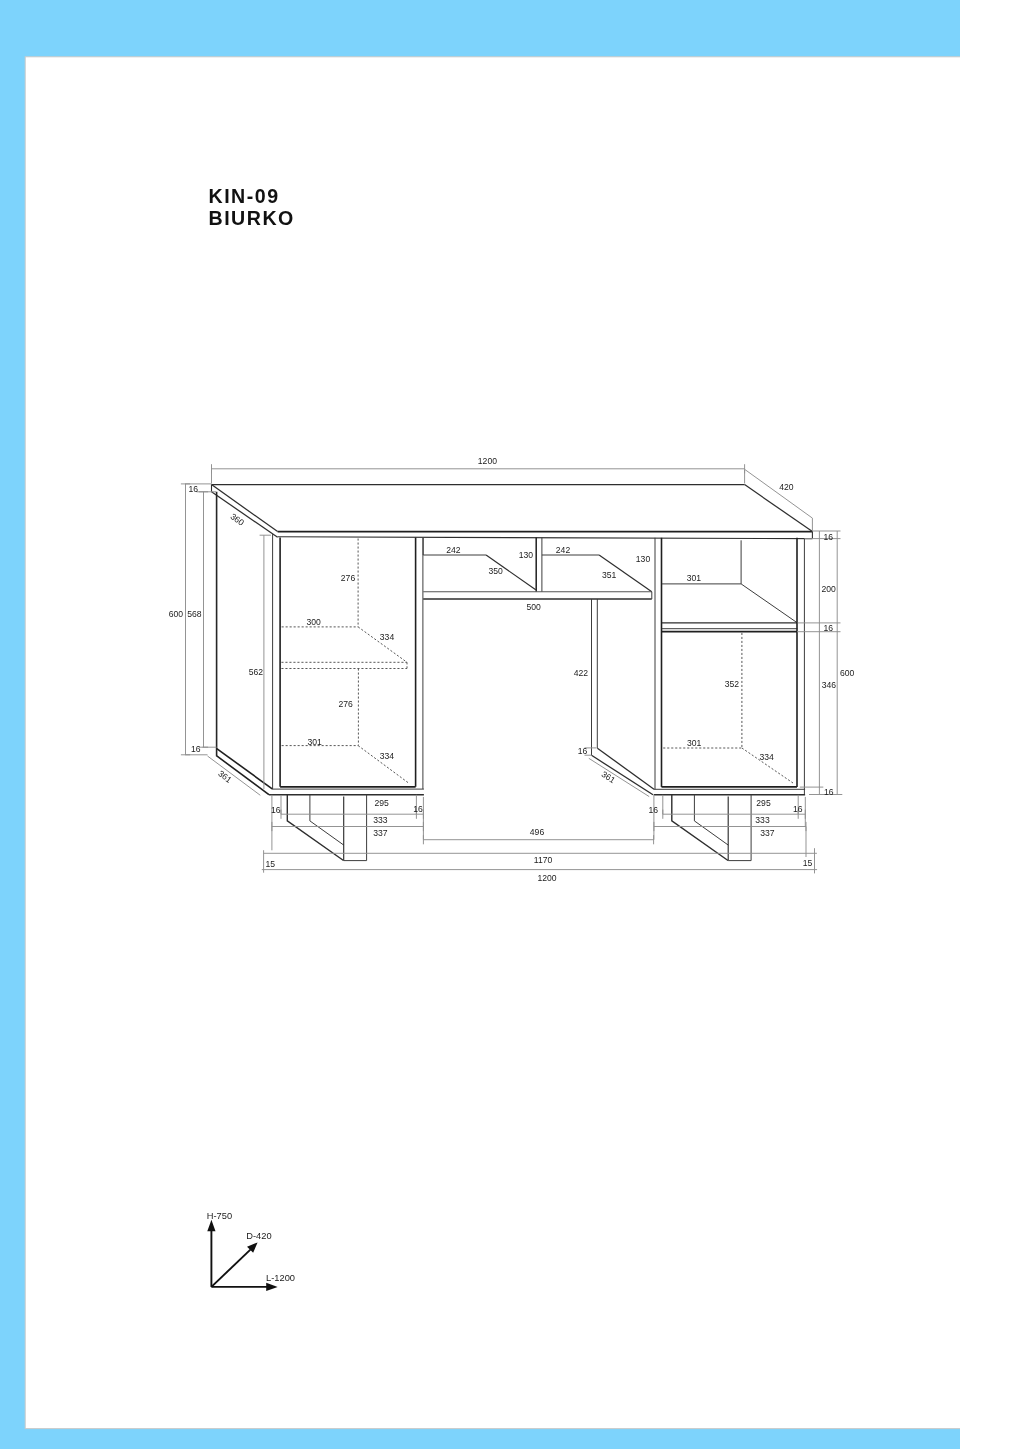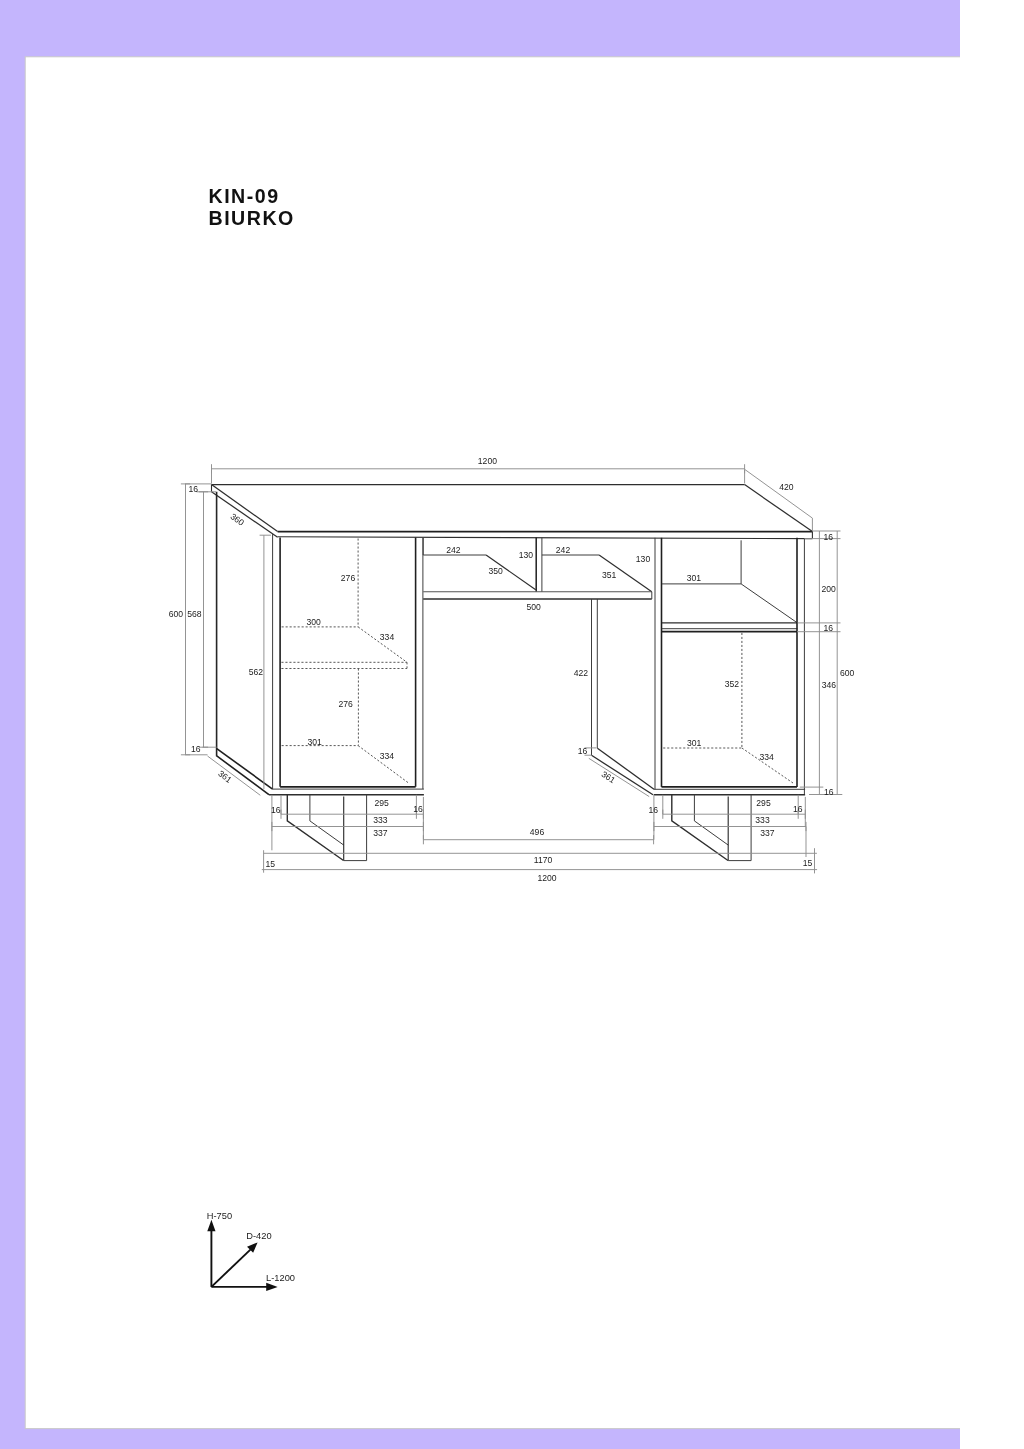--- a/index.html
+++ b/index.html
@@ -1,17 +1,17 @@
 <!DOCTYPE html>
 <html><head>
 <meta charset="utf-8">
 <title>KIN-09 BIURKO</title>
 <style>
   html,body{margin:0;padding:0;background:#ffffff;}
-  #page{width:960px;height:1449px;position:relative;background:#c4b5fd;overflow:hidden;text-align:center;}
+  #page{width:960px;height:1449px;position:relative;background:#7dd3fc;overflow:hidden;text-align:center;}
   svg{display:block;}
   text{font-family:"Liberation Sans",sans-serif;-webkit-font-smoothing:antialiased;}
 </style>
 </head>
 <body>
 <div id="page">
 <svg width="1024" height="1449" viewBox="0 0 1024 1449">
 
 <rect x="25.2" y="56.8" width="935.3" height="1371.8" fill="#ffffff" stroke="#c9c9c9" stroke-width="1"></rect>
 

